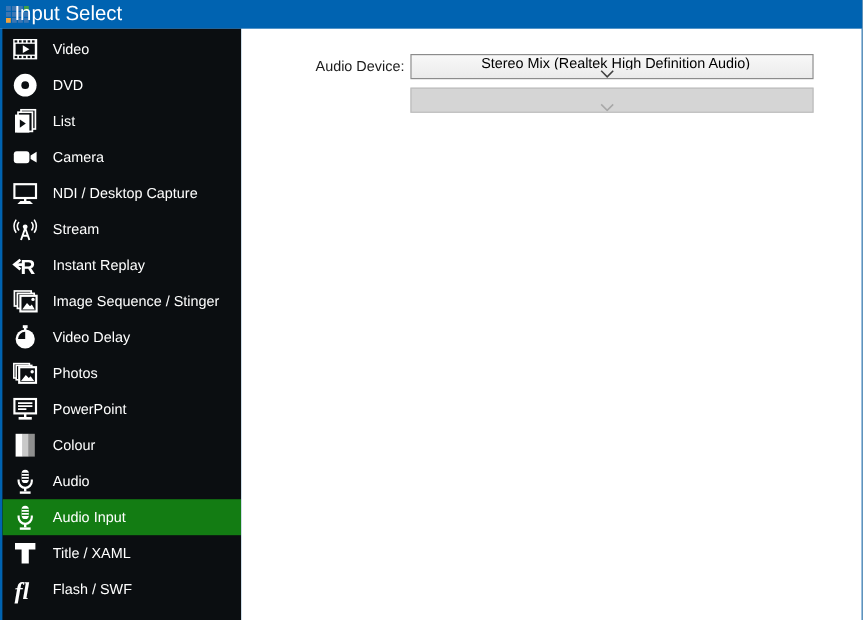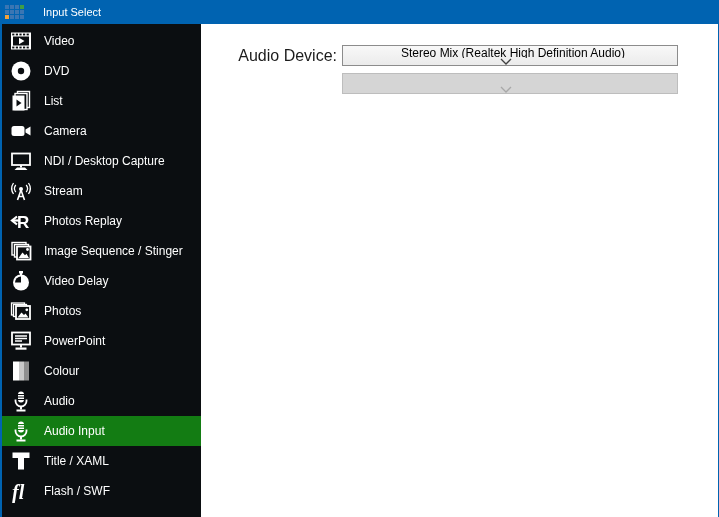--- a/index.html
+++ b/index.html
@@ -30,24 +30,24 @@
     position: absolute;
     left: 5px; top: 5px;
     display: grid;
     grid-template-columns: repeat(4, 4px);
     grid-auto-rows: 4px;
     gap: 1px;
   }
   .logo span { width: 4px; height: 4px; display: block; }
   .title-text {
     position: absolute;
-    left: 43px; top: 0;
+    left: 12px; top: 0;
     line-height: 24px;
     color: #ffffff;
-    font-size: 11px;
+    font-size: 17px;
   }
   
   .content {
     position: absolute;
     top: 24px; left: 0; right: 0; bottom: 0;
     background: var(--titlebar-blue); 
     padding-left: 17px;
   }
   .sidebar {
     position: absolute;
@@ -83,21 +83,21 @@
     width: 517px;
     background: var(--main-bg);
   }
   .field-label {
     position: absolute;
     left: 0; top: 21px;
     width: 136px;
     height: 21px;
     line-height: 21px;
     text-align: right;
-    font-size: 16px;
+    font-size: 12px;
     color: #1c1c1c;
   }
   .dropdown {
     position: absolute;
     left: 141px;
     width: 336px;
     height: 21px;
     border: 1px solid #8c8c8c;
     background: linear-gradient(#f8f8f8, #ebebeb);
     display: flex;
@@ -228,21 +228,21 @@
     <span class="label">Stream</span>
   </div>
         <div class="row">
     <span class="icon">
             <svg viewBox="0 0 24 24">
               <text x="8" y="19" font-family="Liberation Sans, sans-serif" font-size="17" font-weight="bold" fill="#fff">R</text>
               <path d="M3 11.5 H11" stroke="#fff" stroke-width="2.2"></path>
               <path d="M8 7.5 L3 11.5 L8 15.5" fill="none" stroke="#fff" stroke-width="2.2"></path>
             </svg>
           </span>
-    <span class="label">Photos Replay</span>
+    <span class="label">Instant Replay</span>
   </div>
         <div class="row">
     <span class="icon">
             <svg viewBox="0 0 24 24">
               <g fill="var(--bg)" stroke="#fff" stroke-width="1.4">
                 <rect x="3" y="3.5" width="14" height="12.5"></rect>
                 <rect x="5.5" y="5.5" width="14" height="12.5"></rect>
               </g>
               <rect x="8" y="7.5" width="13.5" height="13" fill="var(--bg)" stroke="#fff" stroke-width="1.8"></rect>
               <path d="M9.5 19 L13.5 13.5 L16 16.2 L17.5 14.8 L20 19 Z" fill="#fff"></path>

